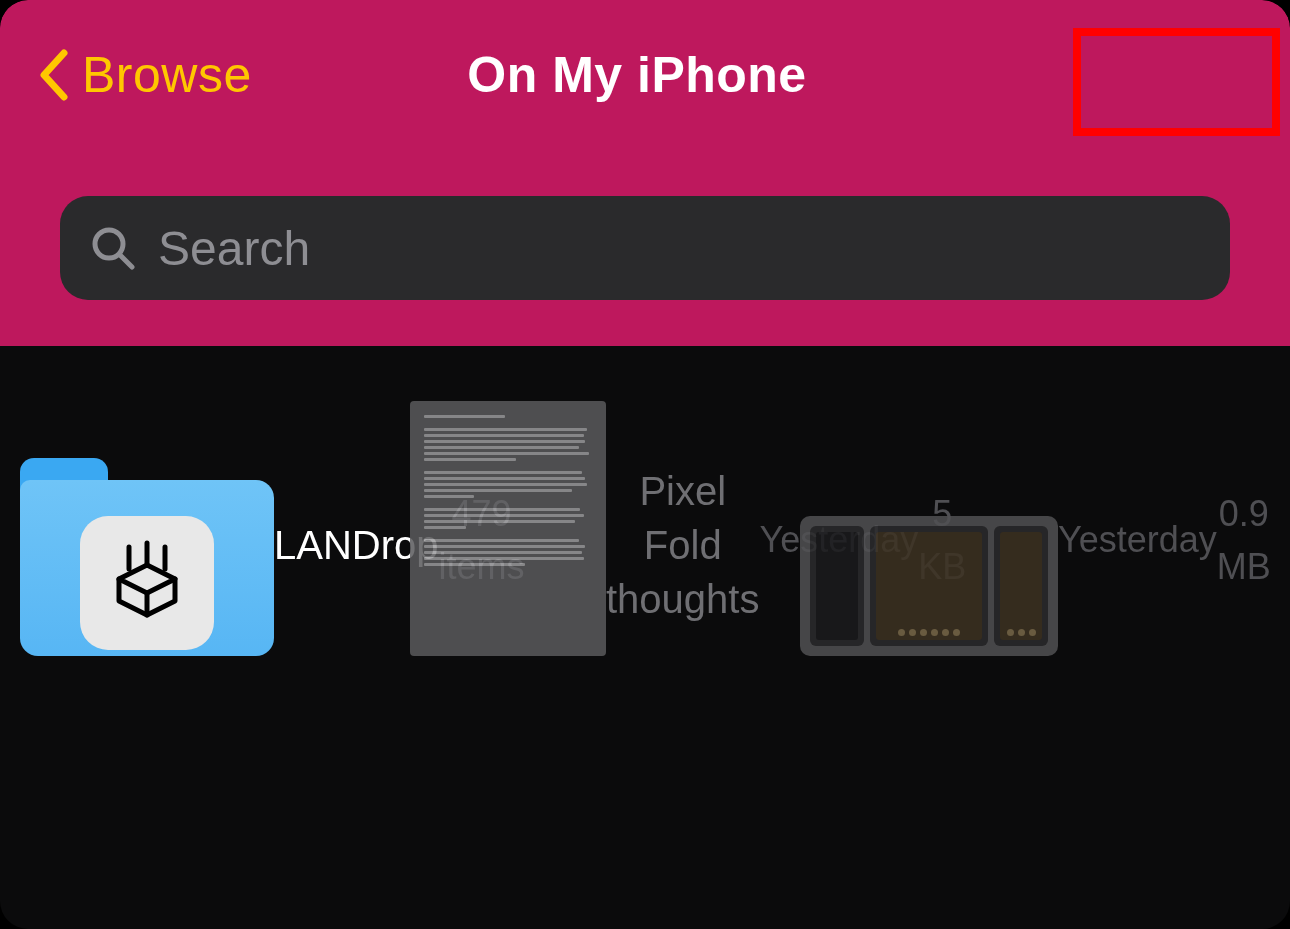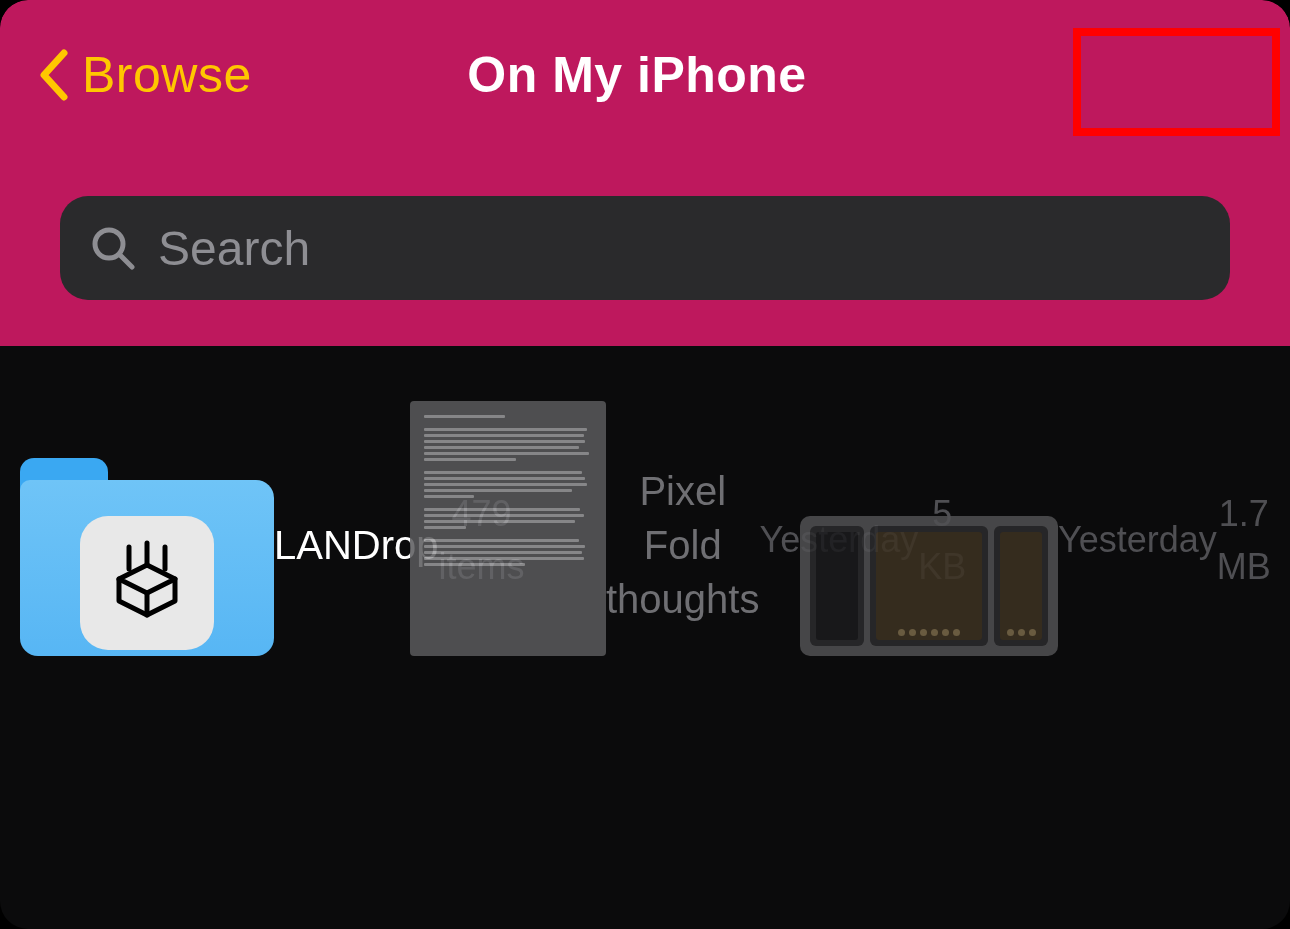--- a/index.html
+++ b/index.html
@@ -398,19 +398,19 @@
               <div class="screen"></div>
               <div class="dots">
                   <span></span>
                   <span></span>
                   <span></span>
                 </div>
             </div>
           </div>
         </div>
         <div class="item-sub">Yesterday</div>
-        <div class="item-sub">1.7 MB</div>
+        <div class="item-sub">0.9 MB</div>
       </div>
 
     </div>
   </div>
 
 </div>
 
 </body></html>

